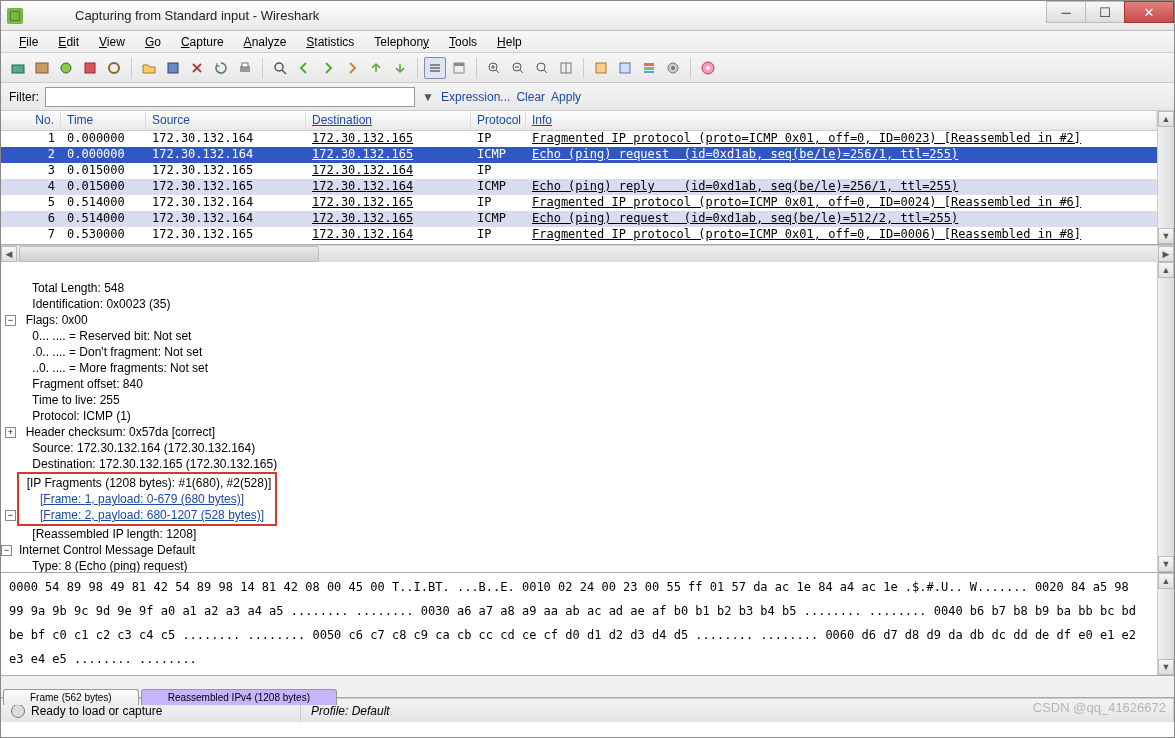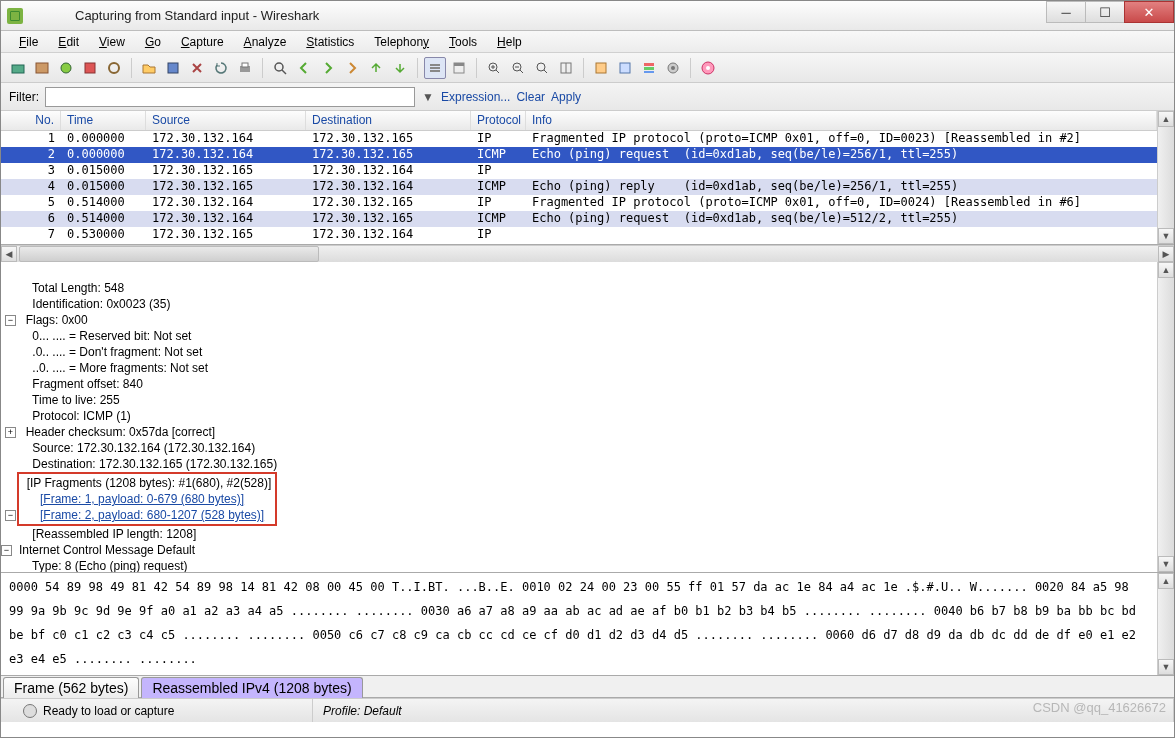--- a/index.html
+++ b/index.html
@@ -21,33 +21,33 @@
 .filterbar input { height: 20px; border:1px solid #999; width: 370px; padding: 0 4px; background:#fff;}
 .filterbar .dd{width:14px;height:14px;display:flex;align-items:center;justify-content:center;color:#555;}
 .filterlink { color:#1a4aa5; }
 .collabel{color:#1a4aa5;}
 .packetlist { border-bottom:1px solid #aaa; position:relative; height: 134px; display:flex;}
 .plscroll{flex:1;overflow:hidden;}
 .phdr { display:flex; background: linear-gradient(#fdfdfd,#e9e9e9); border-bottom:1px solid #ccc; height:20px; font-size:12px;}
 .phdr div { border-right:1px solid #ddd; padding: 2px 6px; }
 .prow { display:flex; font-family: "Lucida Console","Consolas",monospace; font-size:12px; height:16px; white-space: pre; }
 .prow div { padding: 0 6px; }
-.c-no{width:60px;text-align:right;} .c-time{width:85px;} .c-src{width:160px;} .c-dst{width:165px;} .c-proto{width:55px;} .c-info{flex:1;}
+.c-no{width:60px;text-align:right;} .c-time{width:85px;} .c-src{width:160px;} .c-dst{width:165px;text-decoration:underline;} .c-proto{width:55px;} .c-info{flex:1;text-decoration:underline;}
 .selrow { background:#3157c4; color:#fff;}
 .altrow { background:#d8dcf0;}
 .details { font-family: Liberation Sans, sans-serif; font-size:12px; line-height:16px; padding: 2px 4px 2px 18px; height: 310px; overflow:hidden; border-bottom:1px solid #aaa; white-space:pre; position:relative;}
 .details .box{position:relative;}
 .tree-toggle{position:absolute;left:-14px;width:11px;height:11px;border:1px solid #888;font-size:9px;line-height:9px;text-align:center;background:#fff;top:2px;}
 .redbox { border:2px solid #d43a2a; display:inline-block; padding: 1px 4px 1px 1px; margin-left:-2px;}
 .bluelink { color:#1a4aa5; text-decoration:underline;}
 .hexdump { font-family:"Lucida Console","Consolas",monospace; font-size:12px; line-height:24px; padding:2px 8px; height:102px; overflow:hidden; border-bottom:1px solid #aaa;}
 .tabs { height:22px; border-bottom:1px solid #aaa; display:flex; padding-left:2px; align-items:flex-end; background:#f0f0f0;}
-.tab { border:1px solid #999; border-bottom:none; border-radius:3px 3px 0 0; padding:2px 10px; font-size:14px; background:linear-gradient(#fdfdfd,#ececec); margin-right:2px; position:relative; top:1px;}
+.tab { border:1px solid #999; border-bottom:none; border-radius:3px 3px 0 0; padding:2px 26px; font-size:10px; background:linear-gradient(#fdfdfd,#ececec); margin-right:2px; position:relative; top:8px;}
 .tab.active{background:#c4b5fd;}
-.statusbar{height:24px;background:linear-gradient(#f4f4f4,#e4e4e4);display:flex;align-items:flex-start;font-size:12px;border-top:1px solid #ccc;padding-left:12px;}
+.statusbar{height:24px;background:linear-gradient(#f4f4f4,#e4e4e4);display:flex;align-items:flex-start;font-size:12px;border-top:1px solid #ccc;}
 .statusbar .seg{border-right:1px solid #ccc;padding:0 10px;height:100%;display:flex;align-items:center;}
 .statusbar .led{width:14px;height:14px;border:1px solid #777;border-radius:50%;margin-right:6px;background:#ddd;}
 .watermark{position:absolute;right:8px;bottom:22px;color:#b7b7b7;font-size:13px;}
 .vscroll{width:17px;background:linear-gradient(90deg,#f0f0f0,#dcdcdc);border-left:1px solid #ccc;display:flex;flex-direction:column;justify-content:space-between;align-items:center;font-size:9px;color:#555;}
 .vscroll .arr{height:16px;width:100%;display:flex;align-items:center;justify-content:center;background:linear-gradient(#f7f7f7,#ddd);border:1px solid #bbb;}
 .hscroll{height:17px;background:linear-gradient(#f0f0f0,#dcdcdc);border-top:1px solid #ccc;display:flex;}
 .hscroll .arr{width:16px;display:flex;align-items:center;justify-content:center;background:linear-gradient(#f7f7f7,#ddd);border:1px solid #bbb;font-size:9px;color:#555;}
 .hscroll .thumb{width:300px;margin-left:2px;background:linear-gradient(#eaeaea,#cfcfcf);border:1px solid #bbb;border-radius:2px;}
 svg{display:block;}
 </style>
@@ -254,21 +254,21 @@
     <div class="c-proto collabel">Protocol</div>
     <div class="c-info collabel">Info</div>
   </div>
   <div id="packet-rows">
         <div class="prow "><div class="c-no">1</div><div class="c-time">0.000000</div><div class="c-src">172.30.132.164</div><div class="c-dst">172.30.132.165</div><div class="c-proto">IP</div><div class="c-info">Fragmented IP protocol (proto=ICMP 0x01, off=0, ID=0023) [Reassembled in #2]</div></div>
         <div class="prow selrow"><div class="c-no">2</div><div class="c-time">0.000000</div><div class="c-src">172.30.132.164</div><div class="c-dst">172.30.132.165</div><div class="c-proto">ICMP</div><div class="c-info">Echo (ping) request  (id=0xd1ab, seq(be/le)=256/1, ttl=255)</div></div>
         <div class="prow "><div class="c-no">3</div><div class="c-time">0.015000</div><div class="c-src">172.30.132.165</div><div class="c-dst">172.30.132.164</div><div class="c-proto">IP</div></div>
         <div class="prow altrow"><div class="c-no">4</div><div class="c-time">0.015000</div><div class="c-src">172.30.132.165</div><div class="c-dst">172.30.132.164</div><div class="c-proto">ICMP</div><div class="c-info">Echo (ping) reply    (id=0xd1ab, seq(be/le)=256/1, ttl=255)</div></div>
         <div class="prow "><div class="c-no">5</div><div class="c-time">0.514000</div><div class="c-src">172.30.132.164</div><div class="c-dst">172.30.132.165</div><div class="c-proto">IP</div><div class="c-info">Fragmented IP protocol (proto=ICMP 0x01, off=0, ID=0024) [Reassembled in #6]</div></div>
         <div class="prow altrow"><div class="c-no">6</div><div class="c-time">0.514000</div><div class="c-src">172.30.132.164</div><div class="c-dst">172.30.132.165</div><div class="c-proto">ICMP</div><div class="c-info">Echo (ping) request  (id=0xd1ab, seq(be/le)=512/2, ttl=255)</div></div>
-        <div class="prow "><div class="c-no">7</div><div class="c-time">0.530000</div><div class="c-src">172.30.132.165</div><div class="c-dst">172.30.132.164</div><div class="c-proto">IP</div></div>
+        <div class="prow "><div class="c-no">7</div><div class="c-time">0.530000</div><div class="c-src">172.30.132.165</div><div class="c-dst">172.30.132.164</div><div class="c-proto">IP</div><div class="c-info">Fragmented IP protocol (proto=ICMP 0x01, off=0, ID=0006) [Reassembled in #8]</div></div>
       </div>
   </div>
   <div class="vscroll">
       <div class="arr">▲</div>
       <div class="arr">▼</div>
     </div>
 </div>
 <div class="hscroll">
     <div class="arr">◀</div>
     <div class="thumb"></div>

